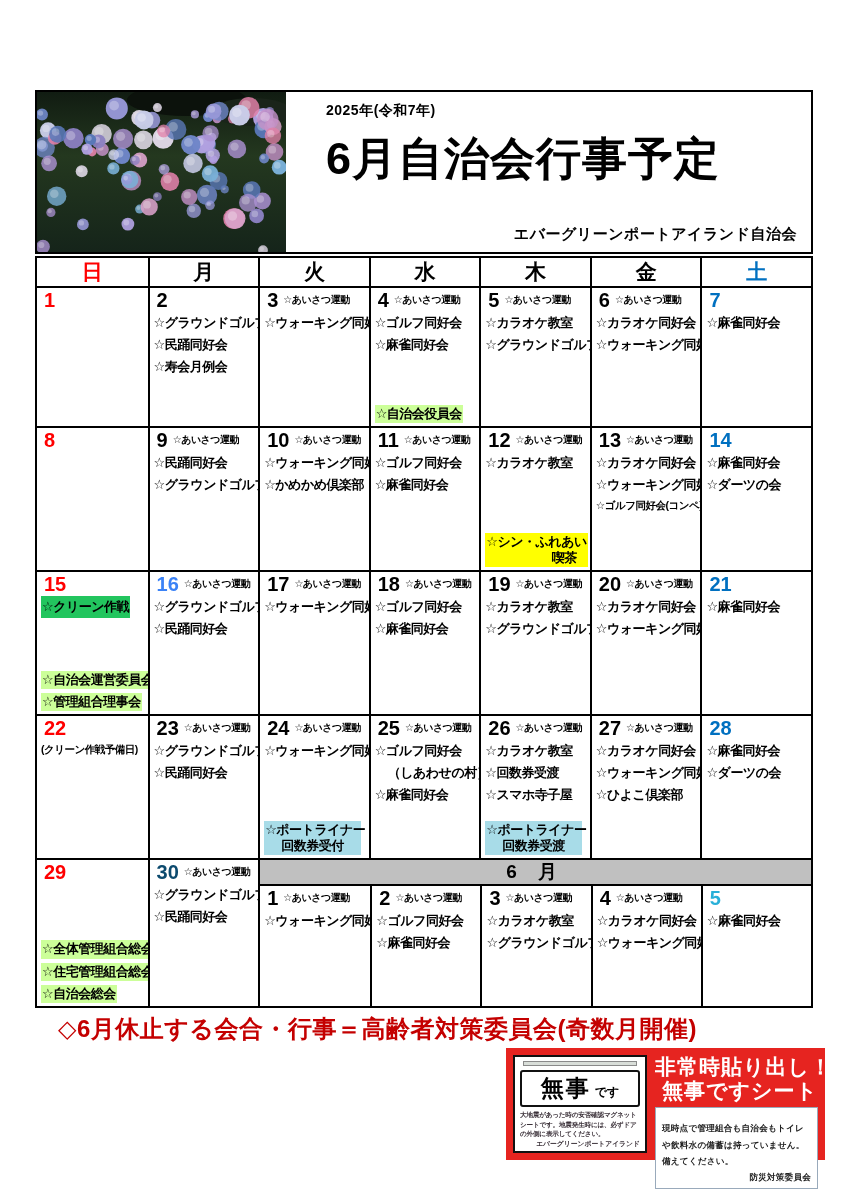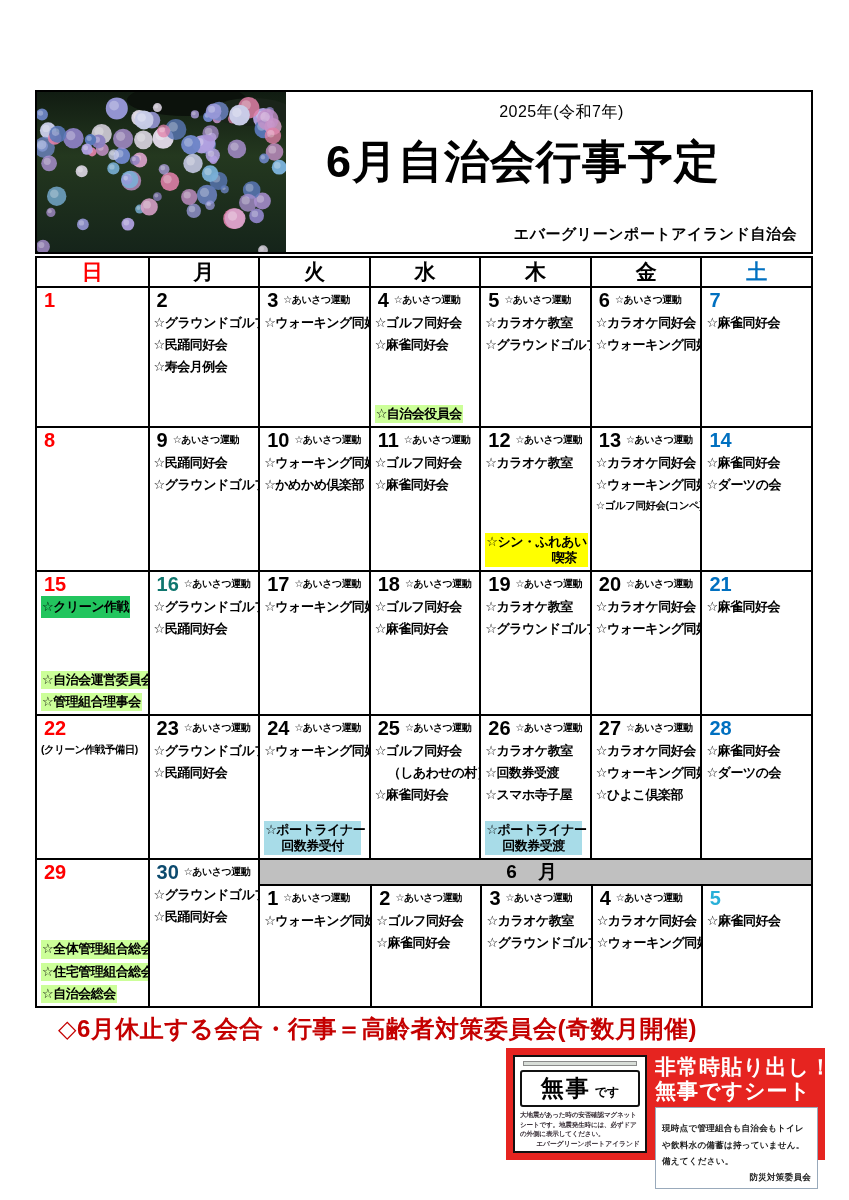--- a/index.html
+++ b/index.html
@@ -3,21 +3,21 @@
 <meta charset="utf-8">
 <style>
   html,body{margin:0;padding:0;background:#fff;}
   body{width:849px;height:1200px;font-family:"Liberation Sans","DejaVu Sans",sans-serif;}
   .page{position:relative;width:849px;height:1200px;overflow:hidden;background:#fff;}
 
   
   .header-box{position:absolute;left:35px;top:90px;width:778px;height:164px;border:2px solid #000;display:flex;box-sizing:border-box;background:#fff;}
   .photo{width:249px;height:100%;flex:none;display:block;}
   .title-area{flex:1;display:flex;flex-direction:column;padding:10px 14px 5px 40px;box-sizing:border-box;}
-  .year-line{font-size:16px;font-weight:400;letter-spacing:0.5px;text-align:center;}
+  .year-line{font-size:14px;font-weight:700;letter-spacing:0.5px;}
   .main-title{font-size:45px;font-weight:900;letter-spacing:1px;margin-top:9px;white-space:nowrap;}
   .subtitle{font-size:15px;font-weight:900;text-align:right;margin-top:auto;padding-bottom:3px;letter-spacing:0.5px;}
 
   
   .cal{position:absolute;left:35px;top:256px;width:778px;border:2px solid #000;box-sizing:border-box;background:#fff;}
   .cal-header{display:grid;grid-template-columns:repeat(7,1fr);height:28px;box-sizing:border-box;}
   .wd{border-left:2px solid #000;display:flex;align-items:center;justify-content:center;font-size:21px;font-weight:900;box-sizing:border-box;}
   .wd:first-child{border-left:none;}
   .cal-week{display:grid;grid-template-columns:repeat(7,1fr);border-top:2px solid #000;box-sizing:border-box;}
   .h1{height:140px}.h2{height:144px}.h3{height:144px}.h4{height:144px}.h5{height:148px}
@@ -45,21 +45,21 @@
 
   .buji{position:absolute;left:506px;top:1048px;width:319px;height:112px;background:#e62420;box-sizing:border-box;padding:7px 7px;display:flex;gap:8px;}
   .buji-card{width:134px;flex:none;background:#fff;border:2px solid #111;box-sizing:border-box;padding:3px 5px 2px;display:flex;flex-direction:column;}
   .card-bar{height:9px;background:#d9ded9;border:1px solid #8a8a8a;margin:1px 3px 4px;}
   .card-box{border:2px solid #111;border-radius:3px;padding:1px 3px;display:flex;align-items:baseline;justify-content:center;gap:4px;}
   .card-big{font-size:23px;font-weight:900;letter-spacing:2px;}
   .card-small{font-size:12px;font-weight:900;}
   .card-desc{font-size:6.6px;font-weight:700;color:#3a3038;line-height:1.4;margin-top:3px;letter-spacing:-0.2px;}
   .card-org{font-size:6.8px;font-weight:800;color:#3a3038;text-align:right;margin-top:1px;}
   .buji-right{flex:1;display:flex;flex-direction:column;min-width:0;}
-  .buji-title{color:#fff;font-weight:900;font-size:21px;line-height:1.15;text-align:left;letter-spacing:1px;white-space:nowrap;}
+  .buji-title{color:#fff;font-weight:900;font-size:21px;line-height:1.15;text-align:right;letter-spacing:1px;white-space:nowrap;}
   .buji-info{background:#fff;border:1px solid #9ab;margin-top:4px;flex:1;box-sizing:border-box;padding:12px 6px 2px;font-size:8.6px;font-weight:700;color:#222;line-height:1.9;letter-spacing:0.2px;}
   .info-org{text-align:right;}
 </style>
 </head>
 <body>
 
 <div class="page">
 
   <div class="header-box">
     <svg class="photo" viewBox="0 0 249 160" preserveAspectRatio="none">
@@ -391,21 +391,21 @@
               <div class="note" style="background: rgb(204, 255, 153);">
                 <div class="ln">☆自治会運営委員会</div>
               </div>
               <div class="note" style="background: rgb(204, 255, 153);">
                 <div class="ln">☆管理組合理事会</div>
               </div>
             </div>
           </div>
           <div class="cell">
             <div class="dateline">
-              <span class="daynum" style="color: #0f766e;">16</span>
+              <span class="daynum" style="color: #3b82f6;">16</span>
               <span class="aisatsu">☆あいさつ運動</span>
             </div>
             <div class="ev">☆グラウンドゴルフ</div>
             <div class="ev">☆民踊同好会</div>
           </div>
           <div class="cell">
             <div class="dateline">
               <span class="daynum" style="color: rgb(0, 0, 0);">17</span>
               <span class="aisatsu">☆あいさつ運動</span>
             </div>

